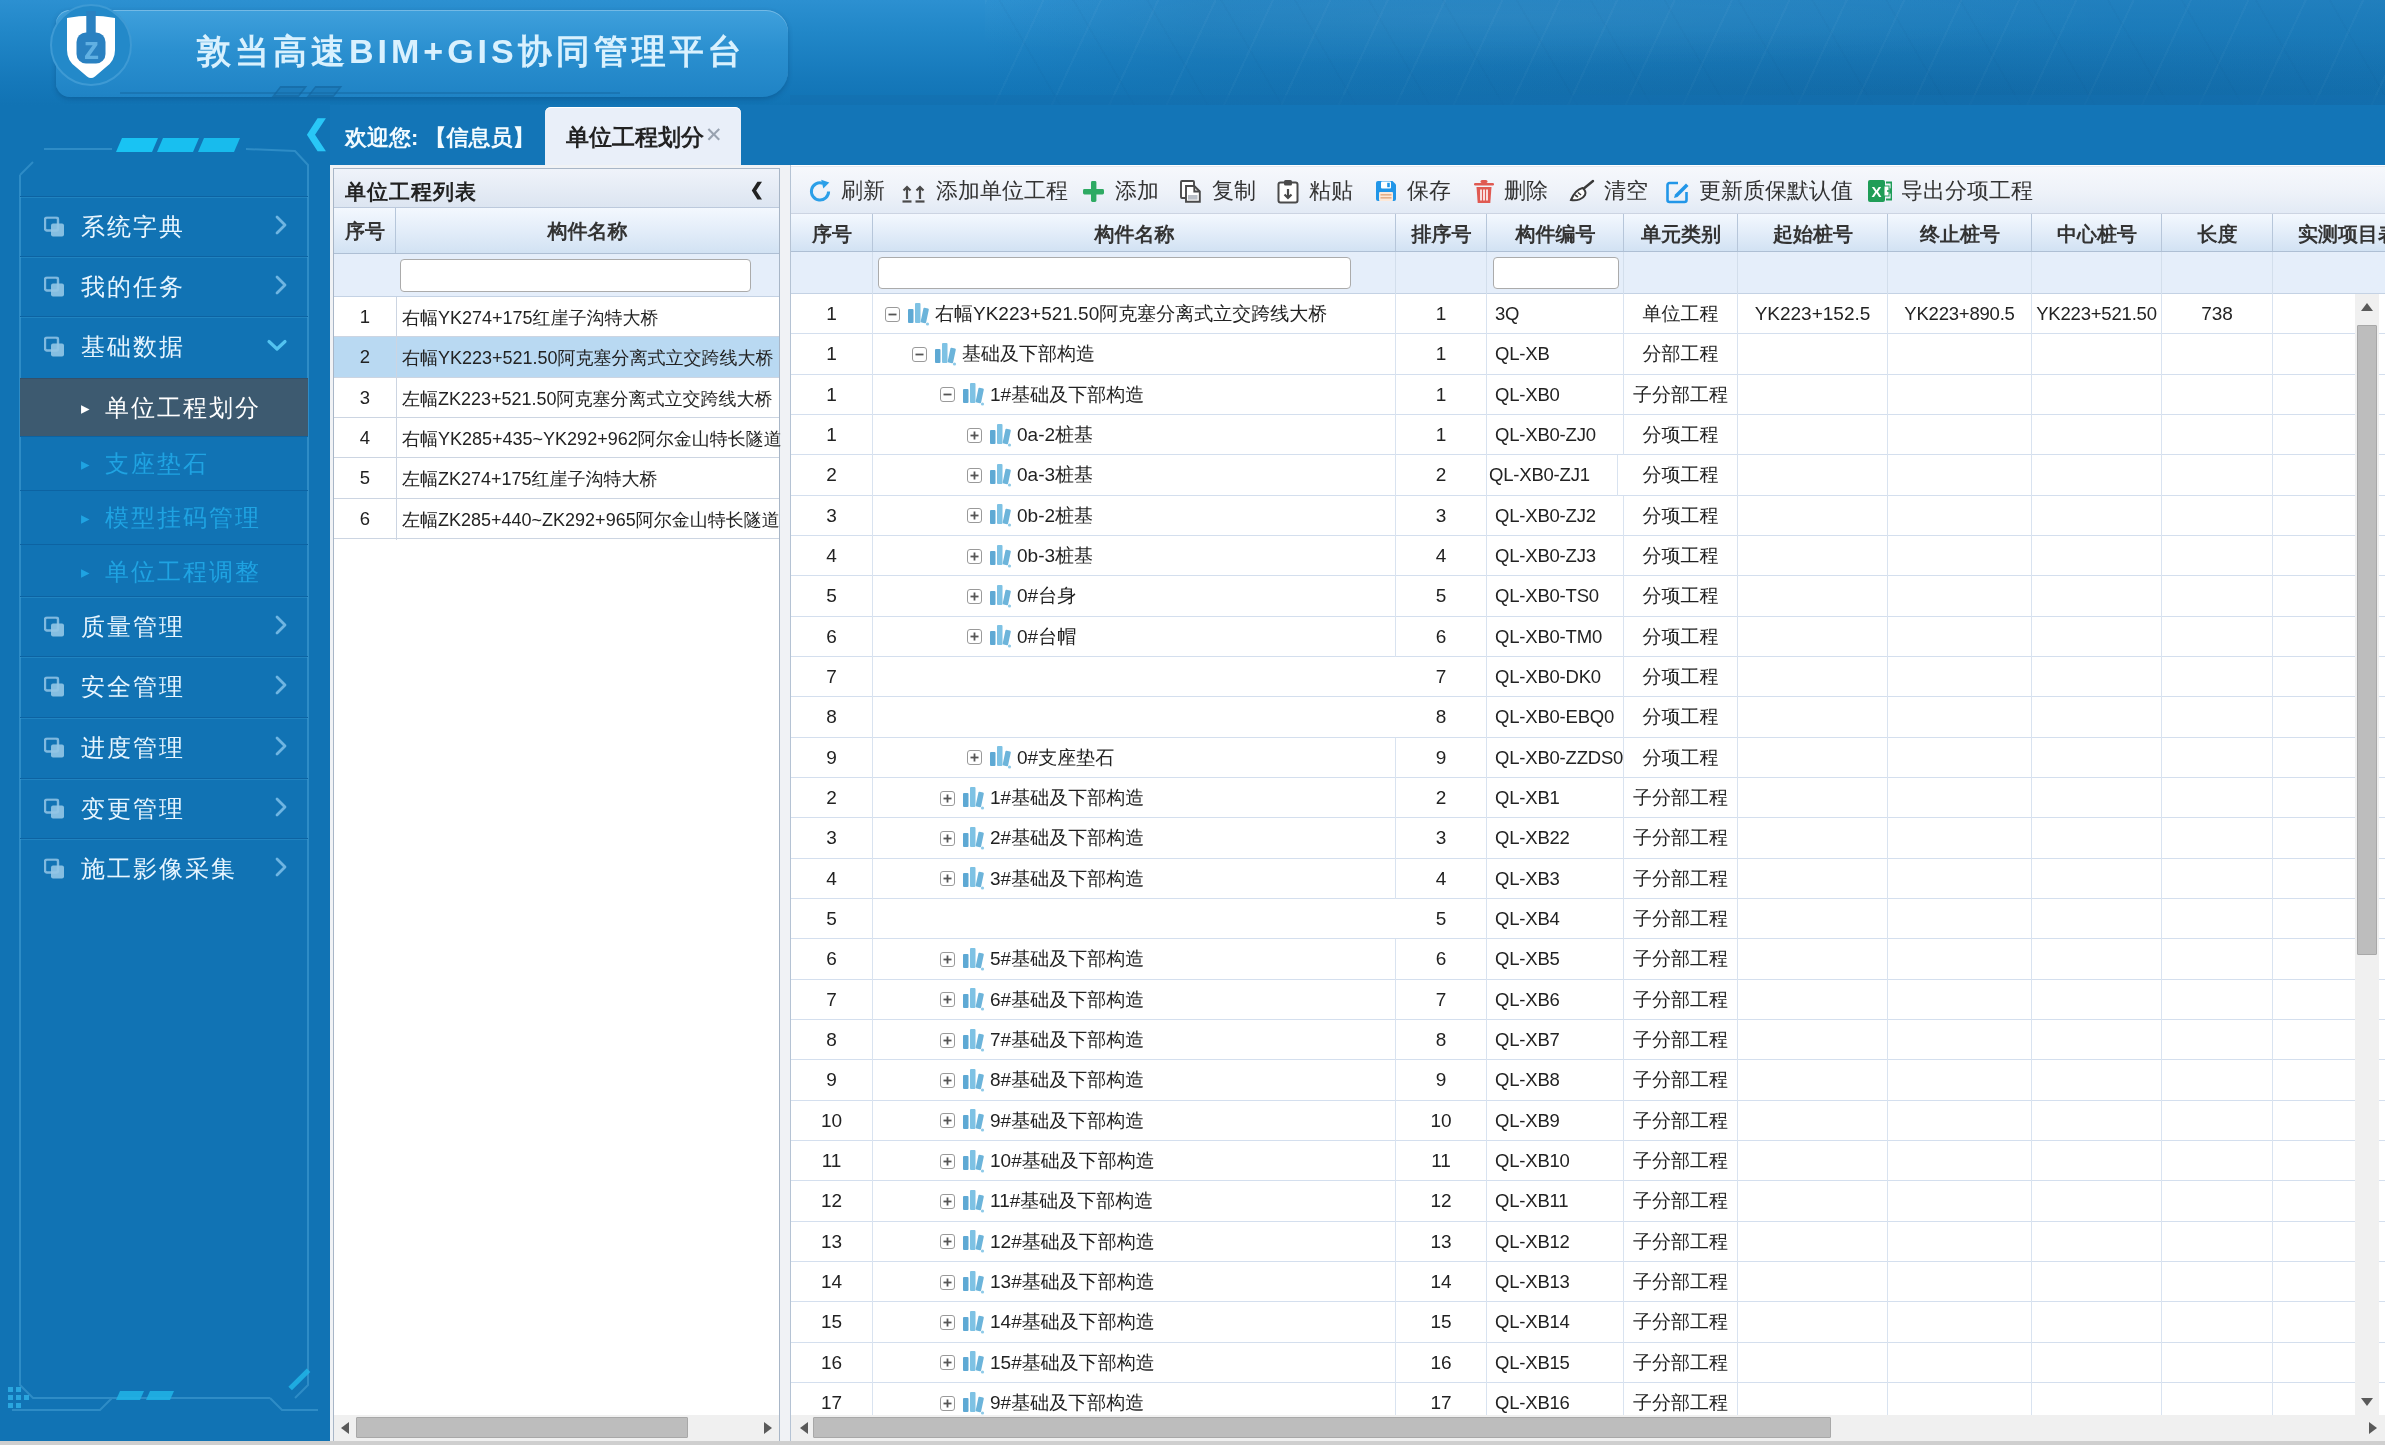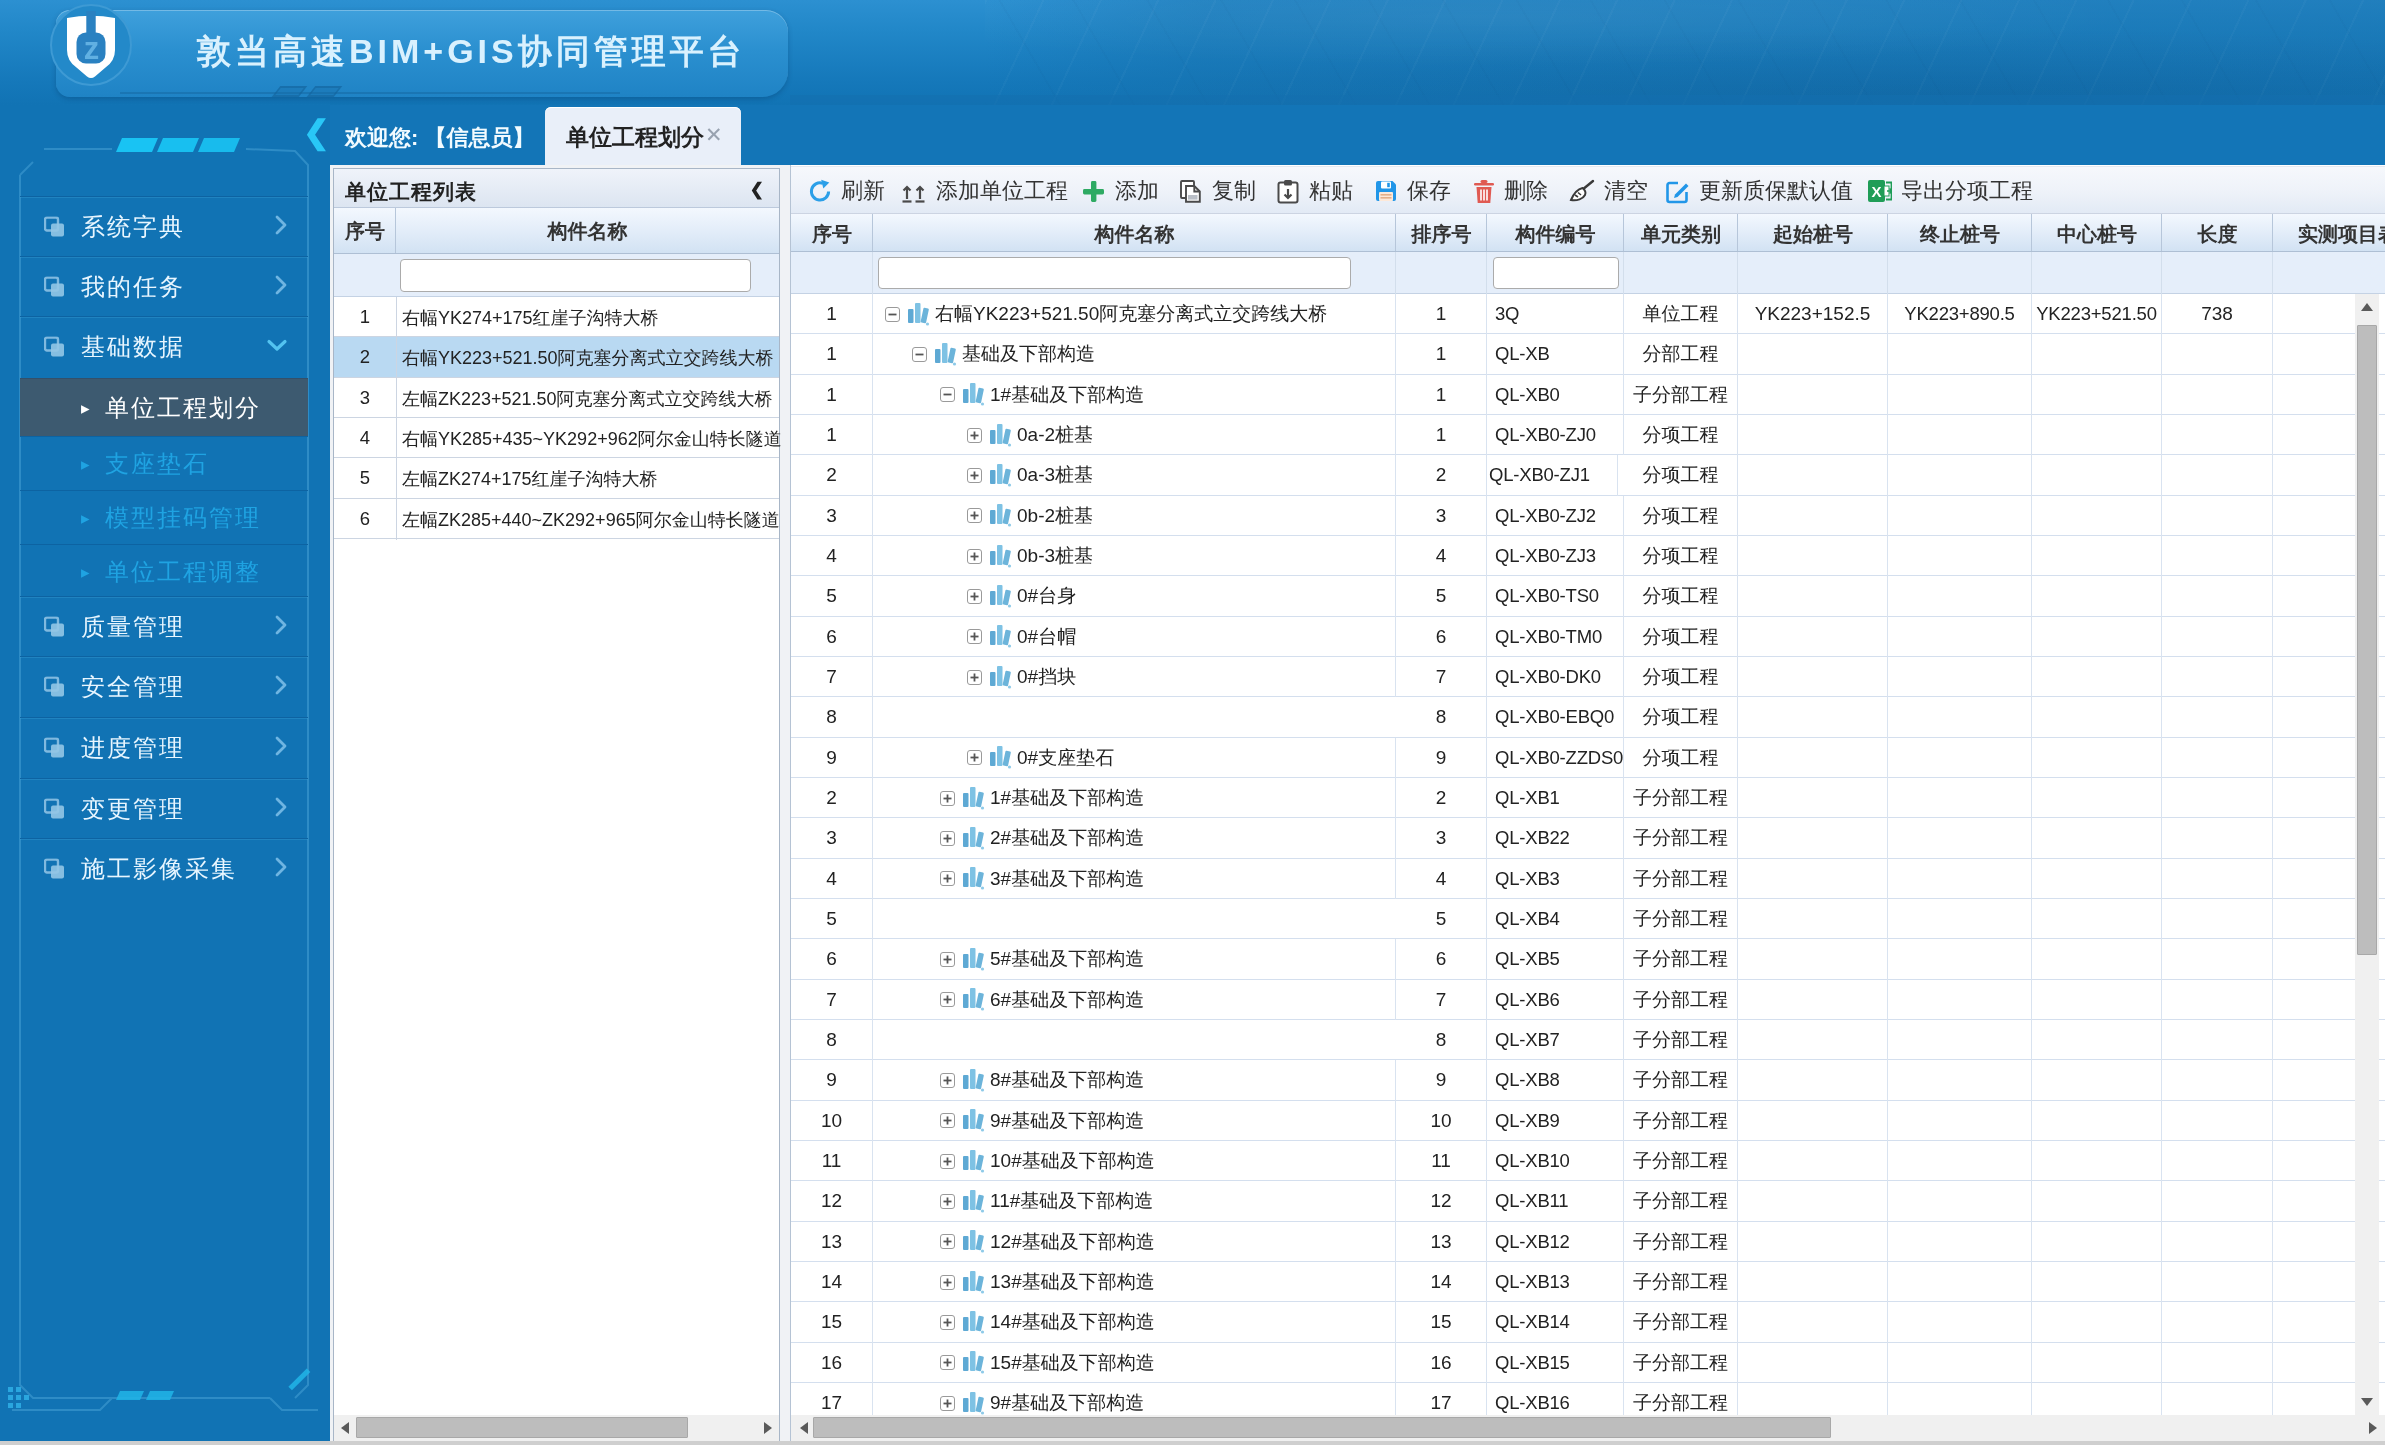--- a/index.html
+++ b/index.html
@@ -639,34 +639,20 @@
 <div class="rcell left nm2" style="left:696px;width:137px;padding-left:8px">QL-XB0-TM0</div>
 <div class="rcell" style="left:833px;width:114px">分项工程</div>
 <div class="rcell" style="left:947px;width:150px"></div>
 <div class="rcell" style="left:1097px;width:144px"></div>
 <div class="rcell" style="left:1241px;width:130px"></div>
 <div class="rcell" style="left:1371px;width:111px"></div>
 <div class="rcell" style="left:1482px;width:113px"></div>
 </div>
 <div class="rrow">
 <div class="rcell" style="left:0;width:82px">7</div>
-<div class="rcell left" style="left:82px;width:523px;padding-left:94px">
-            <svg class="exp" width="15" height="15" viewBox="0 0 15 15">
-              <rect x="0.5" y="0.5" width="14" height="14" rx="2.5" fill="#fff" stroke="#9a9a9a"></rect>
-              <rect x="3.5" y="6.6" width="8" height="1.8" fill="#555"></rect>
-              <rect x="6.6" y="3.5" width="1.8" height="8" fill="#555"></rect>
-            </svg>
-            <svg class="ci" width="23" height="26" viewBox="0 0 23 26">
-              <rect x="1" y="9" width="5.5" height="14" rx="1" fill="#5ea9d4"></rect>
-              <rect x="8" y="3" width="5.5" height="20" rx="1" fill="#7ec2e4"></rect>
-              <rect x="15" y="8" width="5.5" height="15" rx="1" fill="#6cb4da" transform="rotate(12 17.7 15.5)"></rect>
-              <circle cx="20.5" cy="24" r="1.6" fill="#8ecae8"></circle>
-            </svg>
-            <span>0#挡块</span>
-          </div>
 <div class="rcell" style="left:605px;width:91px">7</div>
 <div class="rcell left nm2" style="left:696px;width:137px;padding-left:8px">QL-XB0-DK0</div>
 <div class="rcell" style="left:833px;width:114px">分项工程</div>
 <div class="rcell" style="left:947px;width:150px"></div>
 <div class="rcell" style="left:1097px;width:144px"></div>
 <div class="rcell" style="left:1241px;width:130px"></div>
 <div class="rcell" style="left:1371px;width:111px"></div>
 <div class="rcell" style="left:1482px;width:113px"></div>
 </div>
 <div class="rrow">
@@ -836,20 +822,34 @@
 <div class="rcell left nm2" style="left:696px;width:137px;padding-left:8px">QL-XB6</div>
 <div class="rcell" style="left:833px;width:114px">子分部工程</div>
 <div class="rcell" style="left:947px;width:150px"></div>
 <div class="rcell" style="left:1097px;width:144px"></div>
 <div class="rcell" style="left:1241px;width:130px"></div>
 <div class="rcell" style="left:1371px;width:111px"></div>
 <div class="rcell" style="left:1482px;width:113px"></div>
 </div>
 <div class="rrow">
 <div class="rcell" style="left:0;width:82px">8</div>
+<div class="rcell left" style="left:82px;width:523px;padding-left:67px">
+            <svg class="exp" width="15" height="15" viewBox="0 0 15 15">
+              <rect x="0.5" y="0.5" width="14" height="14" rx="2.5" fill="#fff" stroke="#9a9a9a"></rect>
+              <rect x="3.5" y="6.6" width="8" height="1.8" fill="#555"></rect>
+              <rect x="6.6" y="3.5" width="1.8" height="8" fill="#555"></rect>
+            </svg>
+            <svg class="ci" width="23" height="26" viewBox="0 0 23 26">
+              <rect x="1" y="9" width="5.5" height="14" rx="1" fill="#5ea9d4"></rect>
+              <rect x="8" y="3" width="5.5" height="20" rx="1" fill="#7ec2e4"></rect>
+              <rect x="15" y="8" width="5.5" height="15" rx="1" fill="#6cb4da" transform="rotate(12 17.7 15.5)"></rect>
+              <circle cx="20.5" cy="24" r="1.6" fill="#8ecae8"></circle>
+            </svg>
+            <span>7#基础及下部构造</span>
+          </div>
 <div class="rcell" style="left:605px;width:91px">8</div>
 <div class="rcell left nm2" style="left:696px;width:137px;padding-left:8px">QL-XB7</div>
 <div class="rcell" style="left:833px;width:114px">子分部工程</div>
 <div class="rcell" style="left:947px;width:150px"></div>
 <div class="rcell" style="left:1097px;width:144px"></div>
 <div class="rcell" style="left:1241px;width:130px"></div>
 <div class="rcell" style="left:1371px;width:111px"></div>
 <div class="rcell" style="left:1482px;width:113px"></div>
 </div>
 <div class="rrow">

